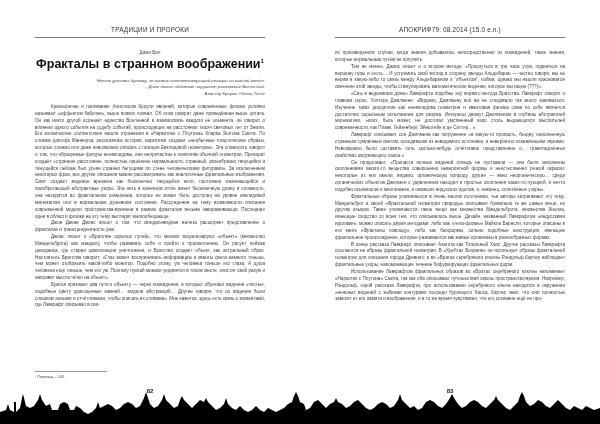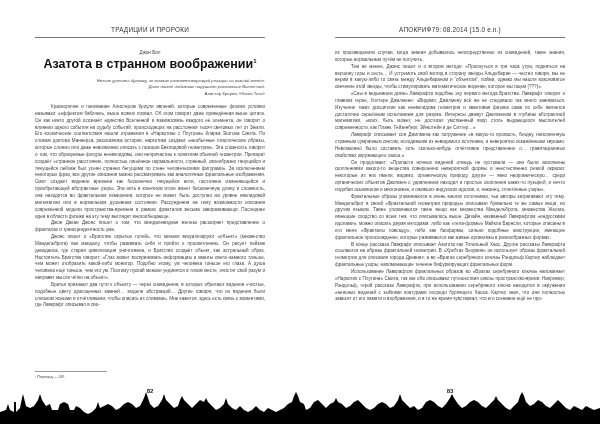--- a/index.html
+++ b/index.html
@@ -29,21 +29,21 @@
   .page-number { position:absolute; top:388px; left:0; width:300px; text-align:center; font-size:6px; font-weight:bold; color:#222; }
   .skyline { position:absolute; left:0; top:390px; width:600px; height:34px; }
 </style>
 </head>
 <body>
 
 <div class="page left">
   <div class="running-head">ТРАДИЦИИ И ПРОРОКИ</div>
   <div class="rule"></div>
   <div class="author">Джон Бил</div>
-  <div class="title"><span>Азатота в странном воображении</span><sup>1</sup></div>
+  <div class="title"><span>Фракталы в странном воображении</span><sup>1</sup></div>
   <div class="epigraph">
     <div>Нельзя уронить булавку, не вызвав соответствующей реакции на каждой звезде.</div>
     <div>Даже тихое действие нарушает равновесие Вселенной.</div>
     <div class="attr">Алистер Кроули, «Книга Тота»</div>
   </div>
   <div class="body">
     <p>Красноречие и понимание Алистером Кроули явлений, которые современные физики условно называют «эффектом бабочки», выше всяких похвал. Об этом говорит даже приведённая выше цитата. Он как никто другой осознаёт единство Вселенной и взаимосвязь каждого её элемента, он говорит о влиянии одного события на судьбу событий, происходящих на расстоянии тысяч световых лет от Земли. Его космические соответствия нашли отражения в «Наркотике с Плутона» Кларка Эштона Смита. По словам доктора Маннерса, рассказчика истории, наркотики создают «необычные пластические образы, которые сложно или даже невозможно описать с позиции Евклидовой геометрии». Эта сложность говорит о том, что образуемые фигуры неевклидовы, они непричастны к понятиям обычной геометрии. Препарат создаёт «странное расстояние, полностью лишённое нормальности, странный, своеобразно тянущийся и тянущейся пейзаж был усеян странно бегущими по стене человеческими фигурами». За исключением некоторых фраз, все другие описания можно рассматривать как аналогичные фрактальные изображения. Смит создаёт видение времени как бесконечно тянущейся нити, постоянно изменяющейся и приобретающей абстрактные узоры. Эта нить в конечном итоге имеет бесконечную длину и сложность, она находится во фрактальном измерении, которое не может быть доступно на уровне евклидовой математики или в нормальном душевном состоянии. Рассуждения на тему возможности описания современной модели пространства-времени в рамках фракталов весьма завораживающи. Последние идеи в области физики на эту тему выглядят многообещающе.</p>
     <p>Джон Дикан Джонс пишет о том, что миндалевидная железа расширяет представление о фракталах и трансцендентность ума.</p>
     <p>Джонс пишет о «Братстве скрытых путей», что монахи визуализируют «объект» (множество Мандельброта) как мандалу, чтобы развивать себя и прийти к просветлению. Он рисует пейзаж декаданса, где старая цивилизация уничтожена, и Братство создаёт объект, как астральный образ. Настоятель Братства говорит: «Глаз может воспринимать информацию и кванты света намного тоньше, чем может отобразить какой-либо монитор. Подобно этому, ум человека тоньше его глаза. А душа человека ещё тоньше, чем его ум. Поэтому пускай монахи уединятся в тихом месте, очистят свой разум и направят мысли чётко на объект».</p>
     <p>Братья признают два пути к объекту — через сновидения, в которых обретают видения «чистые, подобные цвету драгоценных камней… модели абстракций… Другие говорят, что их видения были слишком ясными и отчётливыми, чтобы описать их словами». Мне кажется, здесь есть связь с моментами, где Лавкрафт описывал в сво-</p>

